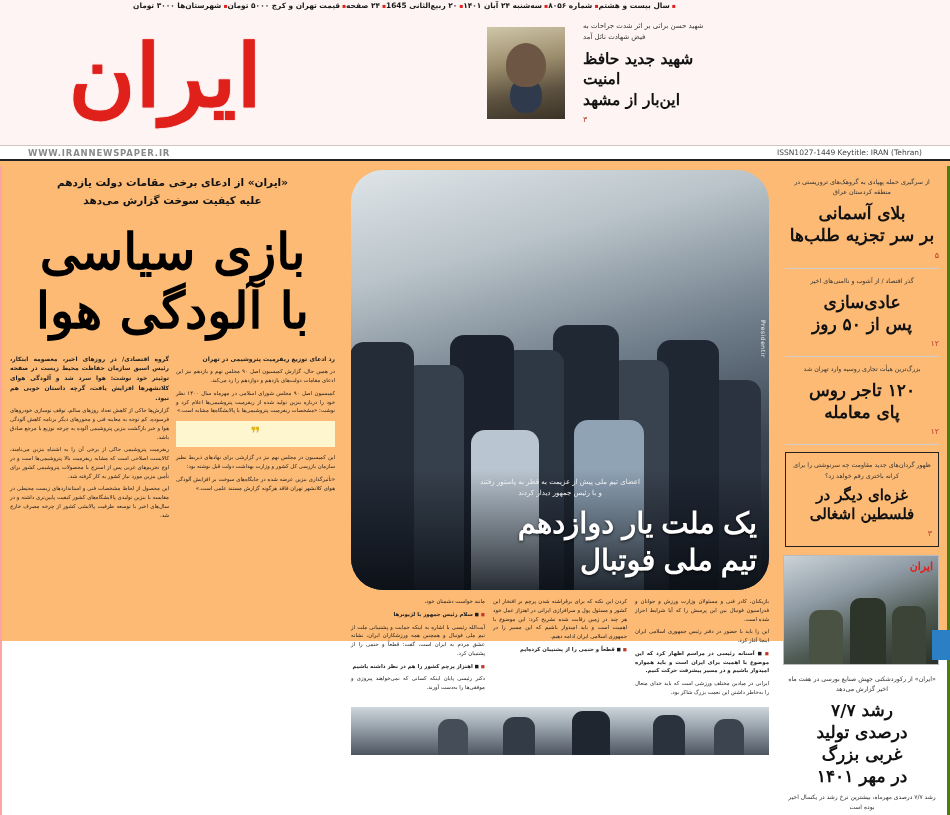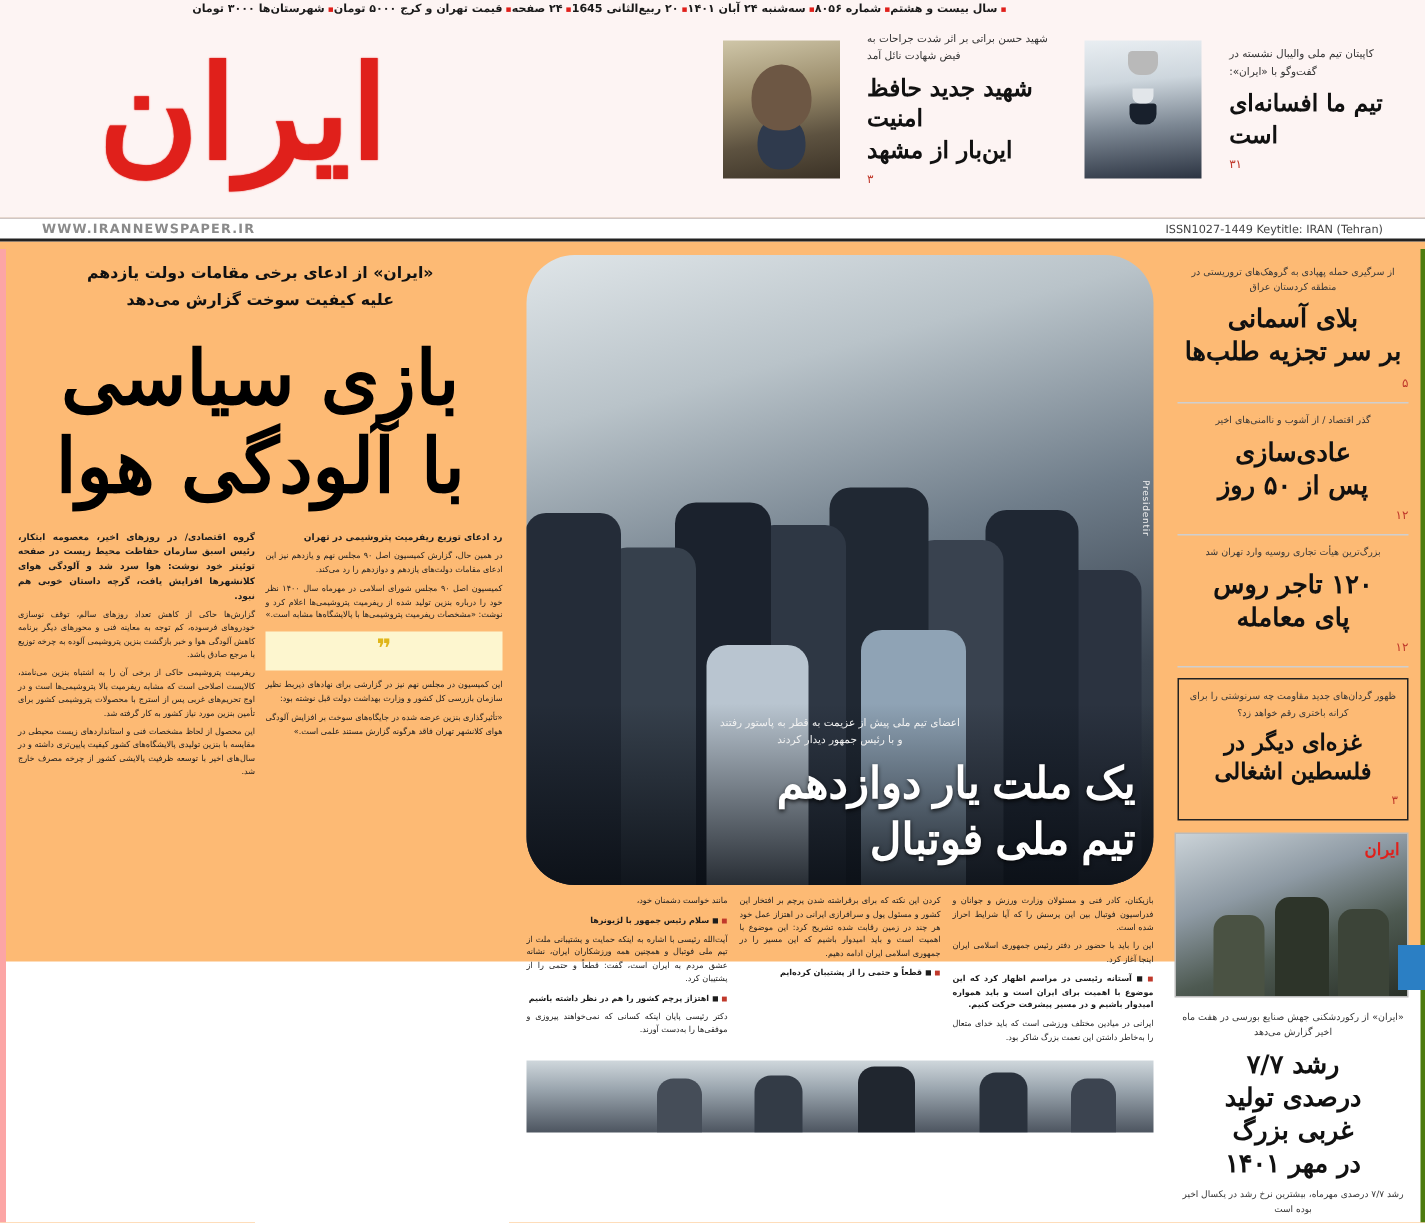--- a/index.html
+++ b/index.html
@@ -78,21 +78,21 @@
     background:#fff;border-top:1px solid #cfc6c4;border-bottom:2px solid #222;
     display:flex;align-items:center;justify-content:space-between;
     padding:0 28px;box-sizing:border-box;
   }
   .url-text{font-size:8.5px;color:#8a8a8a;letter-spacing:.8px;font-weight:bold;direction:ltr;}
   .issn-text{font-size:7.5px;color:#444;direction:ltr;}
 
   
   .content{position:absolute;top:166px;left:0;width:950px;height:649px;display:flex;flex-direction:row-reverse;}
 
-  .col-right{width:345px;padding:6px 10px 0 8px;box-sizing:border-box;border-left:4px solid #fca5a5;}
+  .col-right{width:345px;padding:6px 10px 0 8px;box-sizing:border-box;border-left:2px solid #fca5a5;}
   .col-mid{width:430px;padding:4px 6px 0 6px;box-sizing:border-box;}
   .col-left{width:175px;padding:4px 8px 0 10px;box-sizing:border-box;border-right:3px solid #4d7c0f;}
 
   
   .lead-kicker{
     font-size:10.5px;text-align:center;line-height:1.7;color:#111;font-weight:bold;
     margin:2px 0 12px;
   }
   .lead-head{
     font-family:"DejaVu Serif","Liberation Serif",serif;
@@ -196,28 +196,20 @@
     <div class="teaser teaser-2">
       <div class="teaser-photo portrait"></div>
       <div class="teaser-text">
         <div class="teaser-kicker">شهید حسن براتی بر اثر شدت جراحات به فیض شهادت نائل آمد</div>
         <div class="teaser-title">شهید جدید حافظ امنیت</div>
         <div class="teaser-title">این‌بار از مشهد</div>
         <div class="teaser-num">۳</div>
       </div>
     </div>
 
-    <div class="teaser teaser-1">
-      <div class="teaser-photo trophy"></div>
-      <div class="teaser-text">
-        <div class="teaser-kicker">کاپیتان تیم ملی والیبال نشسته در گفت‌وگو با «ایران»:</div>
-        <div class="teaser-title">تیم ما افسانه‌ای است</div>
-        <div class="teaser-num">۳۱</div>
-      </div>
-    </div>
   </div>
 
   <div class="masthead-rule">
     <span class="issn-text">ISSN1027-1449 Keytitle: IRAN (Tehran)</span>
     <span class="url-text">WWW.IRANNEWSPAPER.IR</span>
   </div>
 
   <div class="content">
 
     <div class="col-right">

